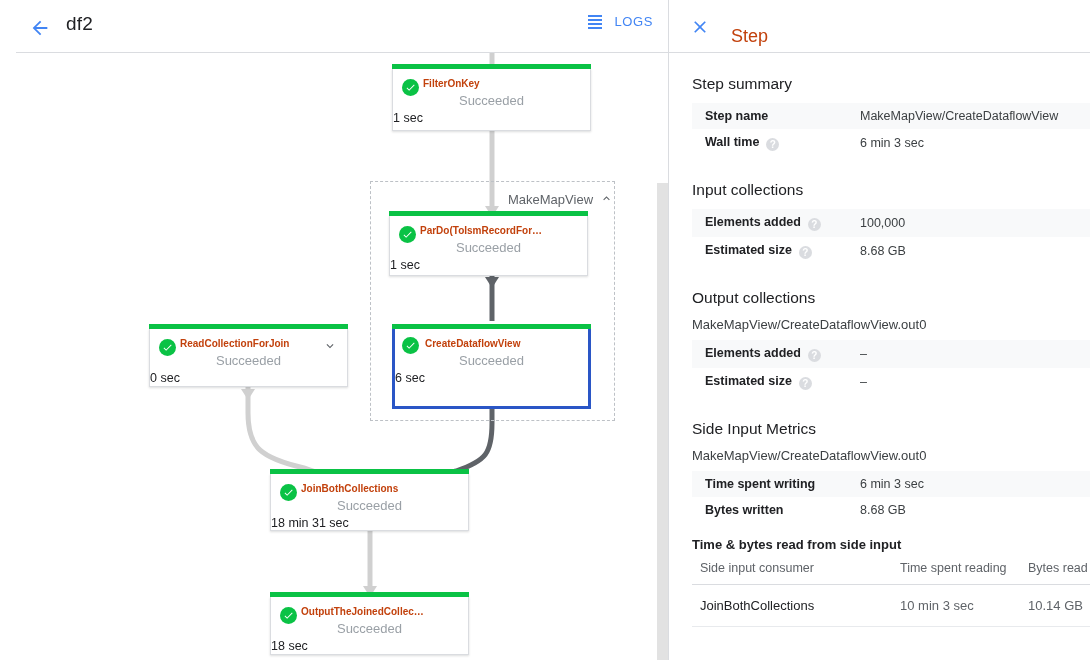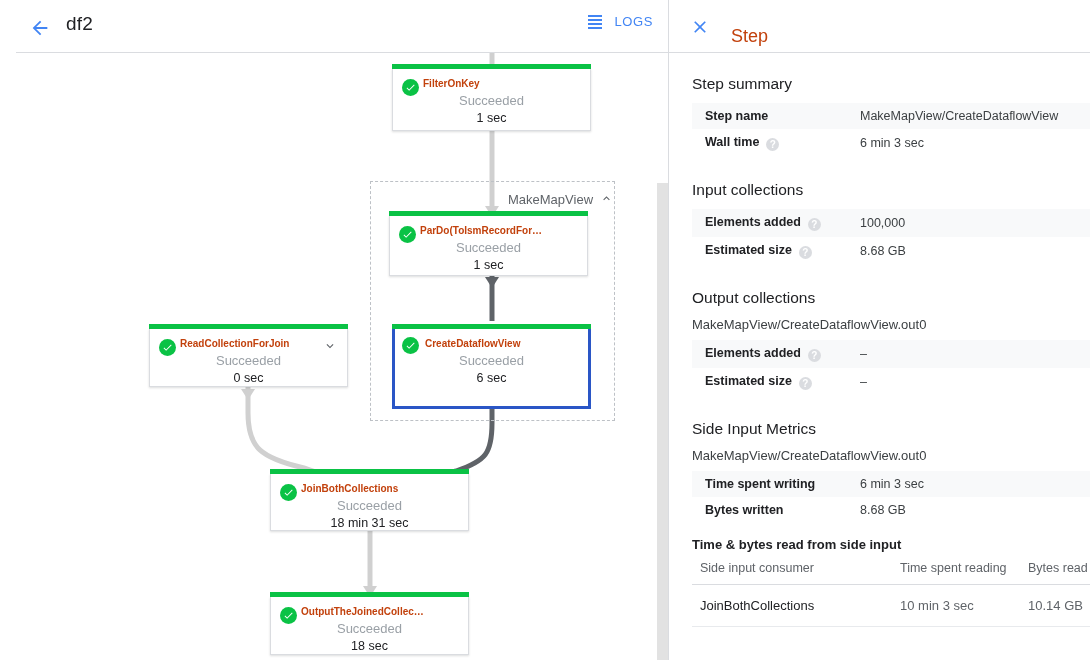--- a/index.html
+++ b/index.html
@@ -84,21 +84,21 @@
   .node .check svg { display: block; }
   .node .nm {
     font-size: 10px; font-weight: bold; color: #c2410c;
     margin-top: 9px; padding: 0 30px;
     white-space: nowrap; overflow: hidden; text-overflow: ellipsis;
   }
   .node .st {
     text-align: center; font-size: 13px; color: #9aa0a6; margin-top: 4px;
   }
   .node .dur {
-    text-align: center; font-size: 12.5px; color: #202124; margin-top: 3px;
+    text-align: left; font-size: 12.5px; color: #202124; margin-top: 3px;
   }
   .node .chev {
     position: absolute; right: 10px; top: 10px;
     width: 14px; height: 14px;
   }
 
   #group-box {
     position: absolute;
     border: 1px dashed #bdc1c6;
     background: transparent;

